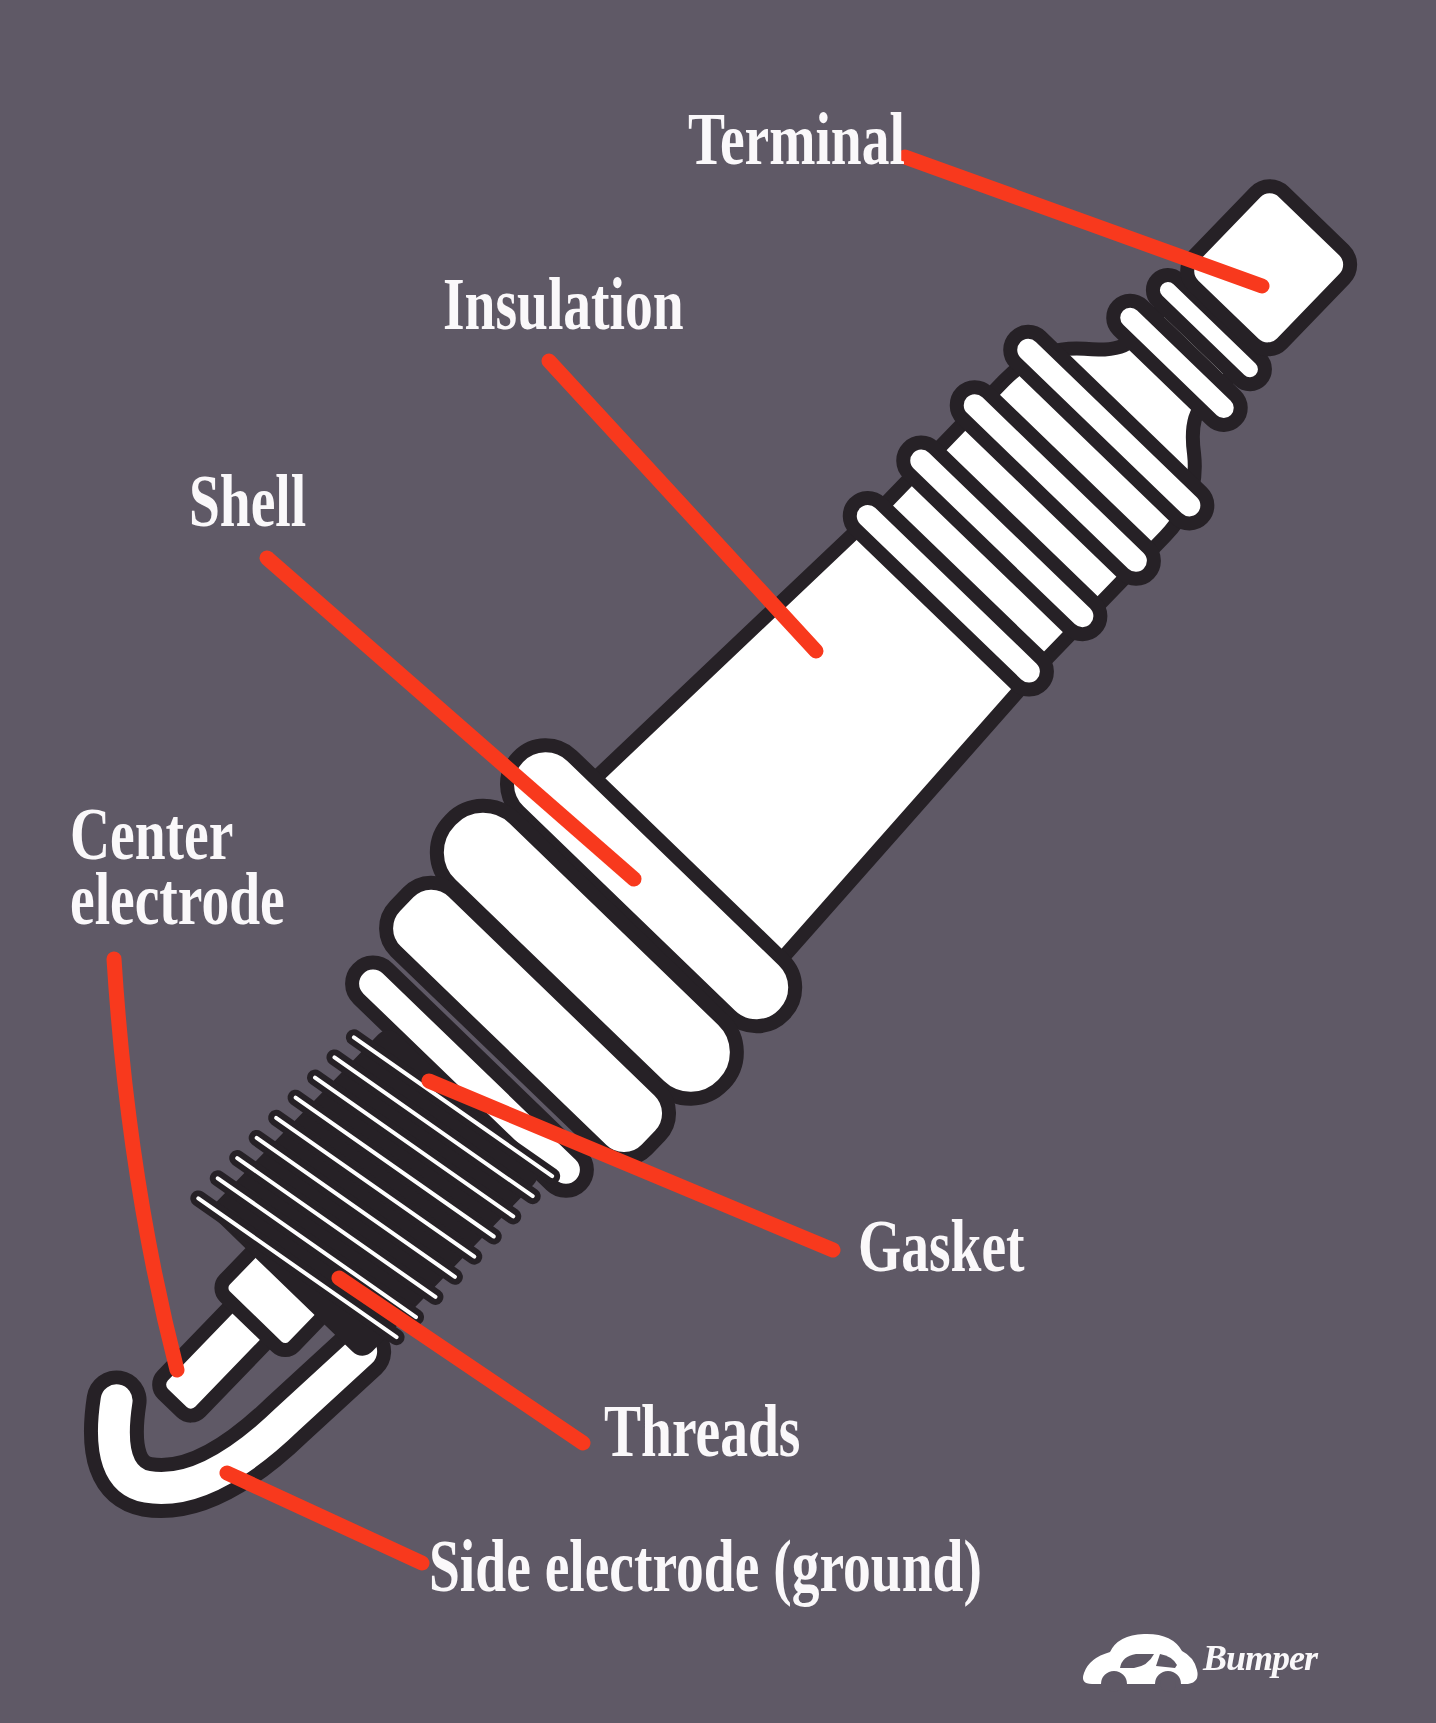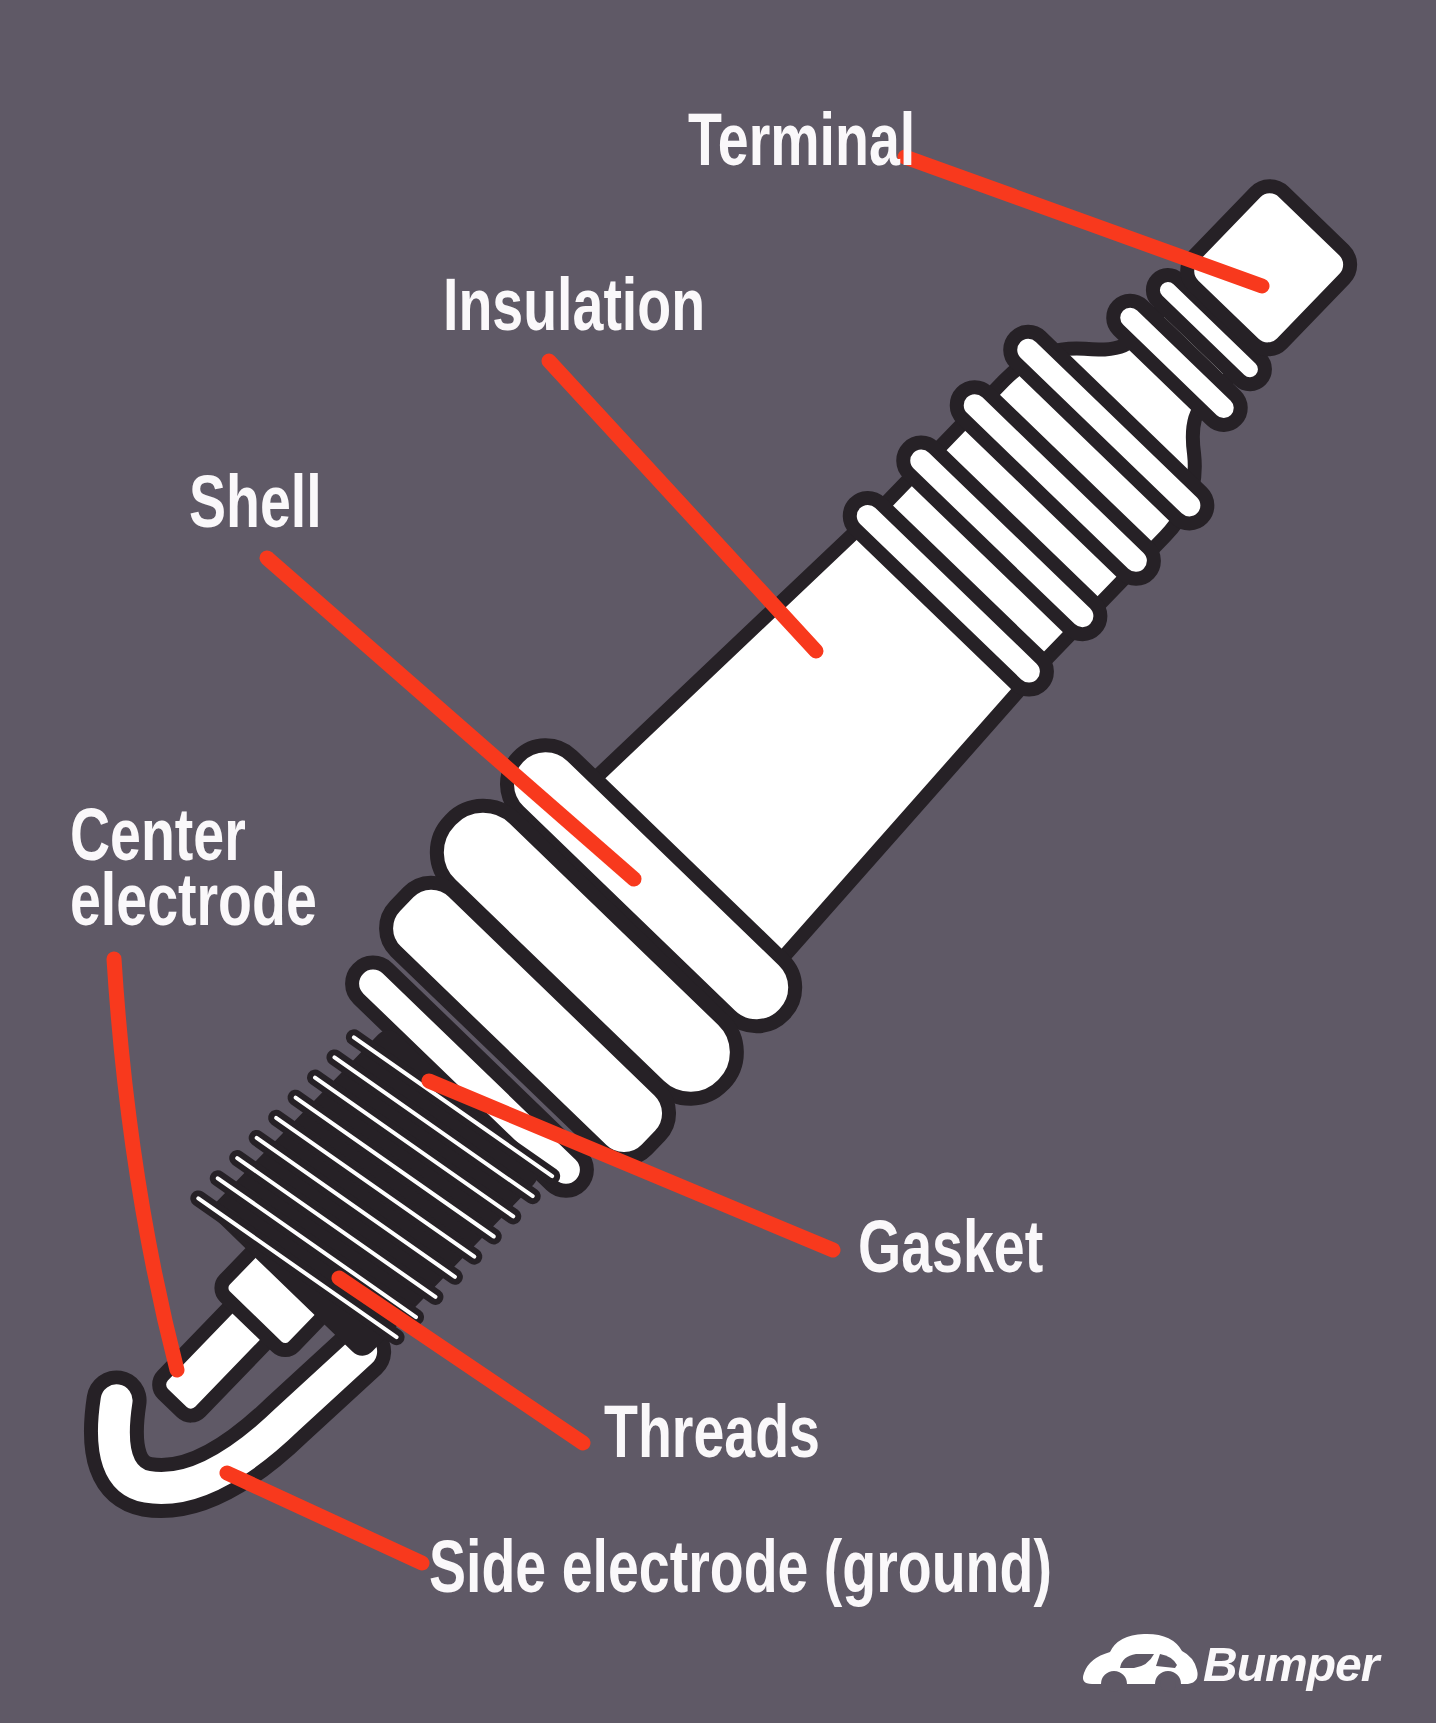--- a/index.html
+++ b/index.html
@@ -8,21 +8,21 @@
     --fill:#ffffff;
     --accent:#f8391d;
     --text:#faf8fa;
   }
   html,body{margin:0;padding:0;background:var(--background);}
   .stage{
     position:relative;
     width:1436px;height:1723px;
     background:var(--background);
     overflow:hidden;
-    font-family:Liberation Sans, sans-serif;
+    font-family:Liberation Serif, serif;
   }
   .stage svg{position:absolute;left:0;top:0;width:100%;height:100%;display:block;}
 
   
   .part{fill:var(--fill);stroke:var(--ink);stroke-width:14;stroke-linejoin:round;}
   .core{fill:var(--ink);stroke:none;}
   .bar{fill:var(--fill);stroke:var(--ink);stroke-width:6;stroke-linejoin:round;}
   .hook-outline{fill:none;stroke:var(--ink);stroke-width:60;stroke-linecap:round;stroke-linejoin:round;}
   .hook-fill{fill:none;stroke:var(--fill);stroke-width:32;stroke-linecap:round;stroke-linejoin:round;}
   .leader{stroke:var(--accent);stroke-width:15;stroke-linecap:round;fill:none;}
@@ -39,21 +39,21 @@
     letter-spacing:0px;
     white-space:pre-line;
     transform:scaleX(0.75);
     transform-origin:left top;
   }
   .logo-text{
     position:absolute;
     color:var(--text);
     font-weight:700;
     font-style:italic;
-    font-size:48px;
+    font-size:36px;
     letter-spacing:-1px;
   }
 </style>
 </head>
 <body>
 
 <div class="stage">
 
   <svg viewBox="0 0 1436 1723">
 

